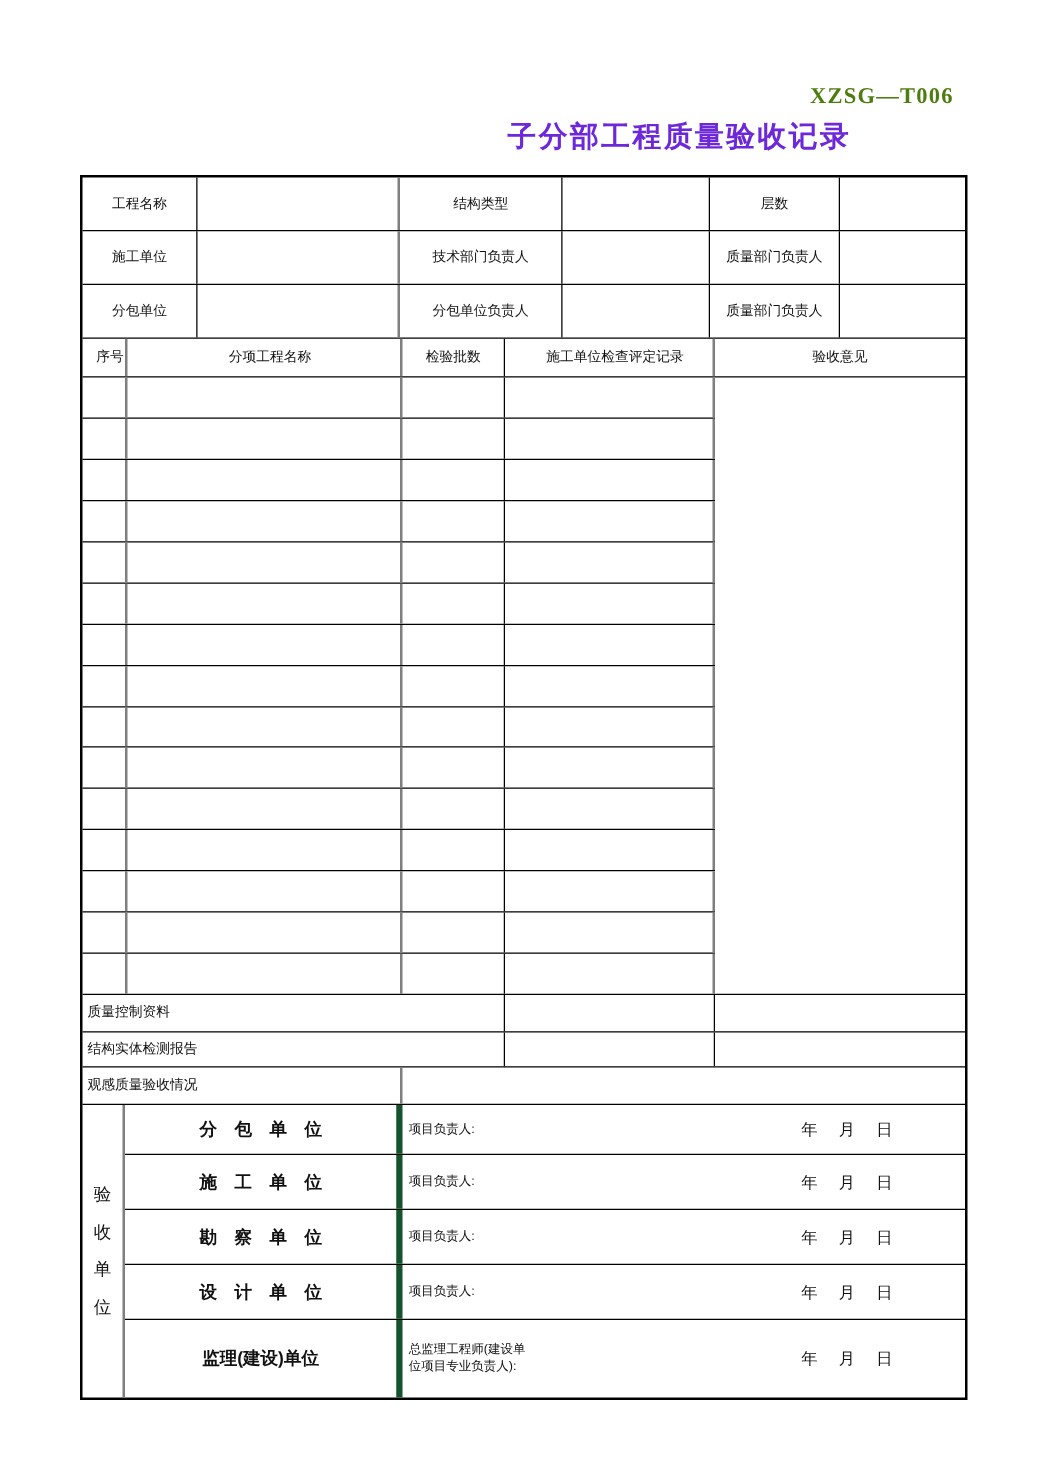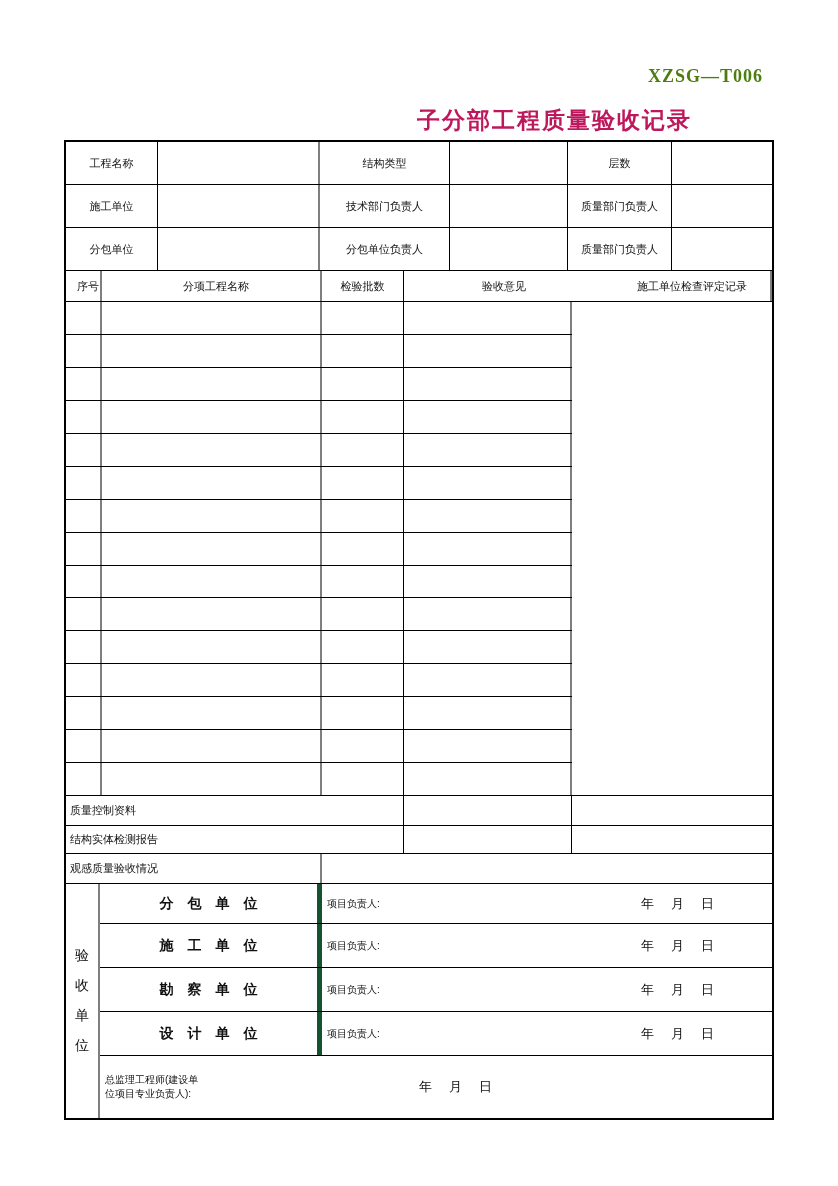--- a/index.html
+++ b/index.html
@@ -2,22 +2,22 @@
 <html><head>
 <meta charset="utf-8">
 <style>
   html,body{margin:0;padding:0;background:#fff;}
   body{font-family:"Liberation Sans",sans-serif;color:#111;}
   .sheet{position:relative;width:838px;height:1186px;background:#fff;overflow:hidden;}
 
   .doc-code{position:absolute;left:648px;top:66px;width:120px;
     font-family:"Liberation Serif",serif;font-weight:bold;font-size:18px;
     letter-spacing:1px;color:#4d7c0f;text-align:left;}
-  .doc-title{position:absolute;left:402px;top:90px;margin:15px;
-    font-size:23px;font-weight:bold;letter-spacing:2px;color:#be185d;}
+  .doc-title{position:absolute;left:402px;top:90px;margin:4px;
+    font-size:23px;font-weight:bold;letter-spacing:2px;color:#6d28d9;}
 
   .form{position:absolute;left:64px;top:140px;width:706px;height:976px;
     border:2px solid #000;box-sizing:content-box;background:#fff;}
 
   .row{display:flex;box-sizing:border-box;border-bottom:1px solid #000;}
   .cell{box-sizing:border-box;border-right:1px solid #000;display:flex;
     align-items:center;justify-content:center;font-size:11px;line-height:15px;
     overflow:hidden;}
   .cell.last{border-right:none;}
   .br-gray{border-right:2px solid #7f7f7f !important;padding-left:10px;}
@@ -105,22 +105,22 @@
       <div class="cell ic2">分包单位负责人</div>
       <div class="cell ic3"></div>
       <div class="cell ic4">质量部门负责人</div>
       <div class="cell ic5 last"></div>
     </div>
 
     <div class="row hrow">
       <div class="cell hc0 br-gray">序号</div>
       <div class="cell hc1 br-gray">分项工程名称</div>
       <div class="cell hc2">检验批数</div>
+      <div class="cell hc3 br-gray">施工单位检查评定记录</div>
       <div class="cell hc4 last">验收意见</div>
-      <div class="cell hc3 br-gray">施工单位检查评定记录</div>
     </div>
 
     <div class="data-area">
       <div class="data-left">
           <div class="drow">
             <div class="dcell c-sn"></div>
             <div class="dcell c-name"></div>
             <div class="dcell c-batch"></div>
             <div class="dcell c-check"></div>
           </div>
@@ -270,20 +270,21 @@
           <div class="unit-cell">设　计　单　位</div>
           <div class="signer-cell">
             <div class="signer-text">
               <span>项目负责人:</span>
             </div>
             <div class="date-text">年　月　日</div>
           </div>
         </div>
 
         <div class="arow a5">
+          <div class="unit-cell">监理(建设)单位</div>
           <div class="signer-cell">
             <div class="signer-text">
               <span>总监理工程师(建设单</span>
               <span>位项目专业负责人):</span>
             </div>
             <div class="date-text">年　月　日</div>
           </div>
         </div>
 
       </div>

